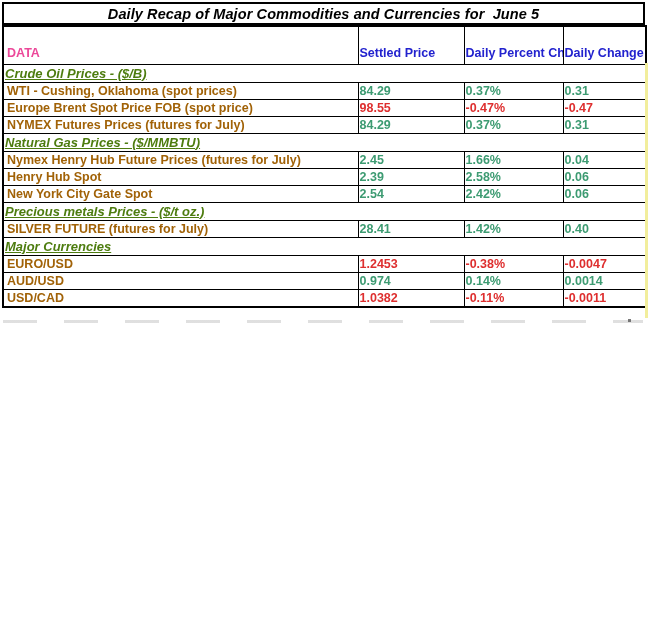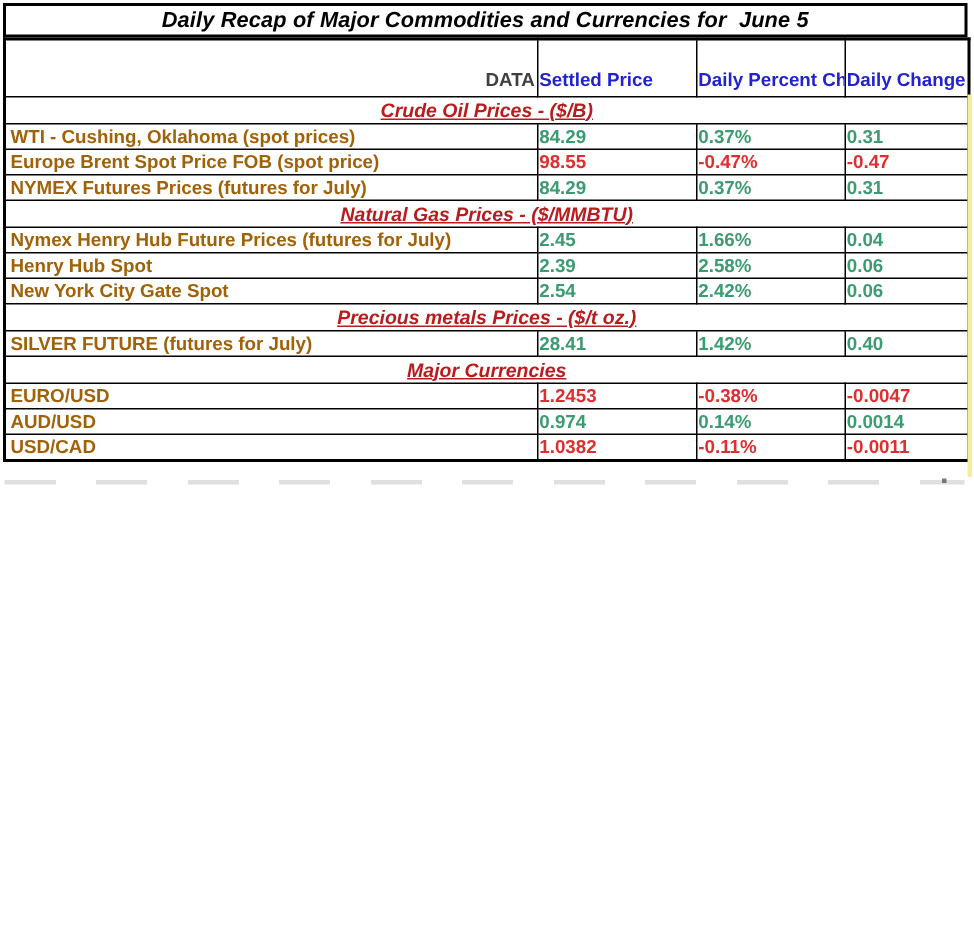--- a/index.html
+++ b/index.html
@@ -54,46 +54,46 @@
     color: var(--color-header, #2222ce);
     font-weight: bold;
     font-size: 12.5px;
     text-align: left;
     vertical-align: bottom;
     white-space: pre-line;
     line-height: 1.3;
     padding: 0 1px 2px 1px;
   }
   th.head.data-col {
-    color: #404040;
-    text-align: right;
+    color: #ec4899;
+    text-align: left;
     padding-left: 3px;
     white-space: nowrap;
   }
   td.label {
     text-align: left;
     padding-left: 3px;
     font-weight: bold;
     font-size: 12.5px;
     color: #a16207;
     vertical-align: middle;
   }
   td.num {
     text-align: left;
     font-weight: bold;
     font-size: 12.5px;
     vertical-align: middle;
   }
   td.section {
-    text-align: center;
+    text-align: left;
     font-style: italic;
     font-weight: bold;
     text-decoration: underline;
     font-size: 13px;
-    color: #b91c1c;
+    color: #4d7c0f;
     vertical-align: middle;
     white-space: pre;
   }
   .up   { color: var(--color-positive, #3d9b72); }
   .down { color: var(--color-negative, #de2f2f); }
   .highlight-strip {
     position: absolute;
     left: 645px;
     top: 63px;
     width: 3px;

